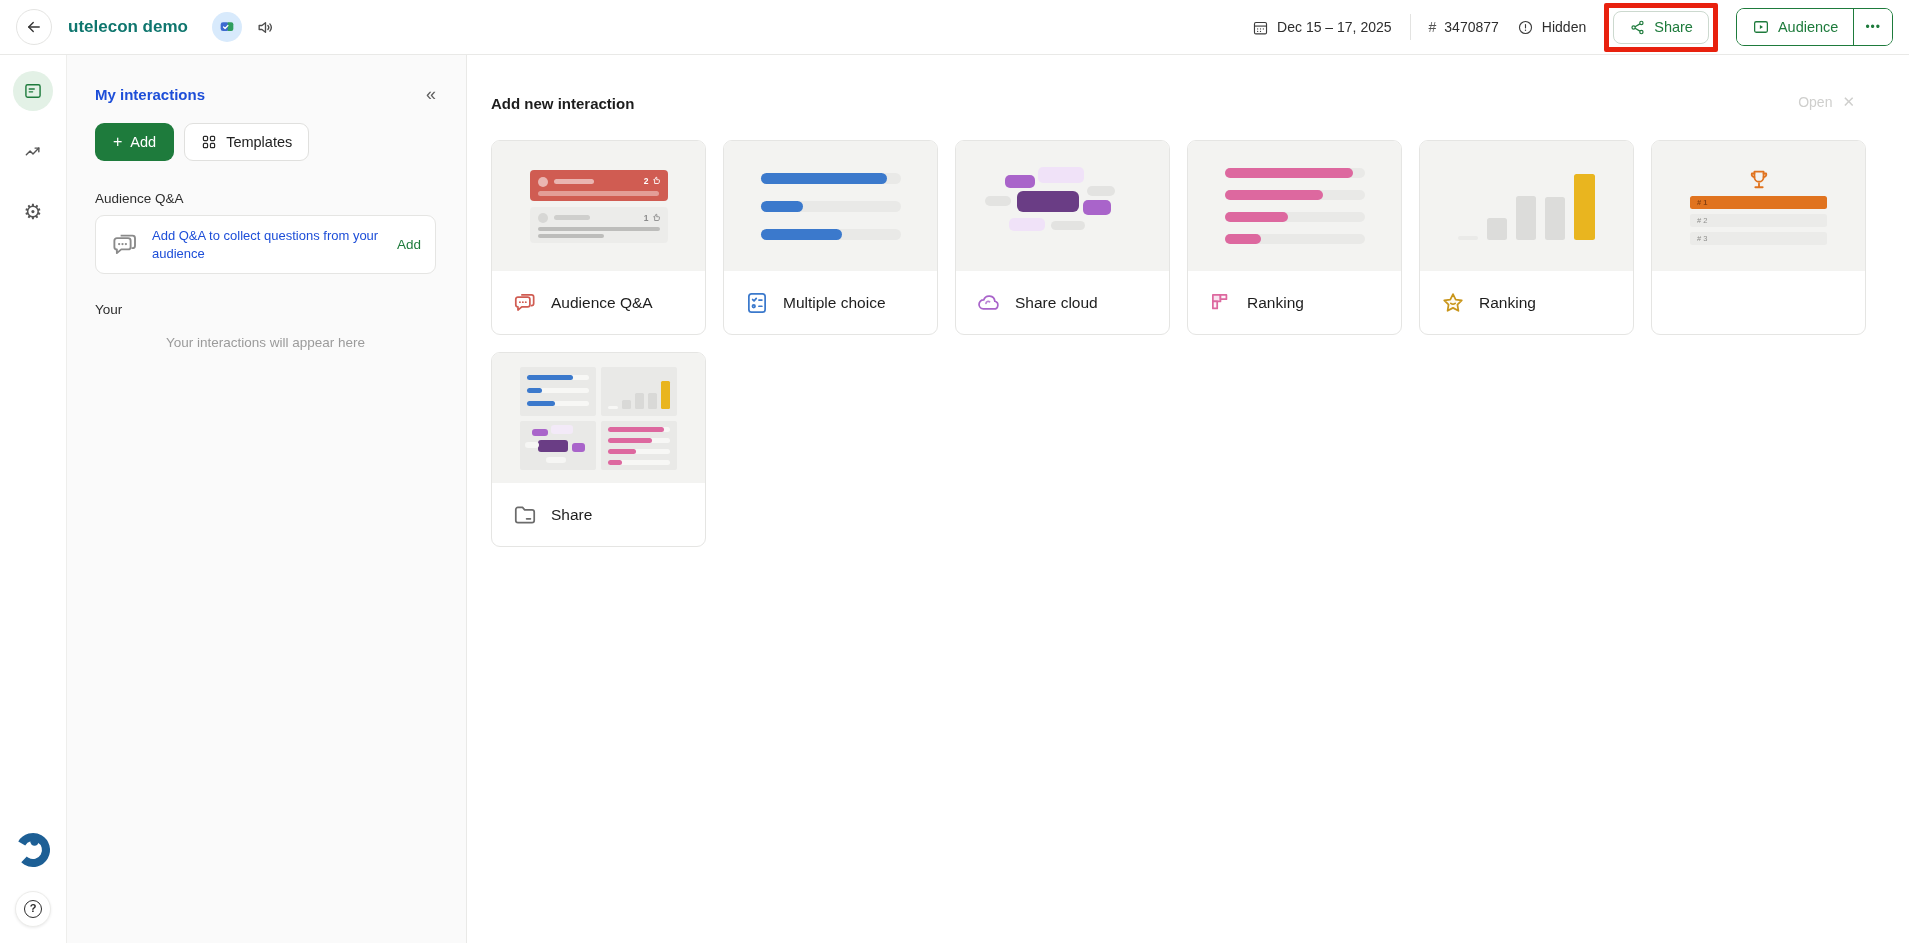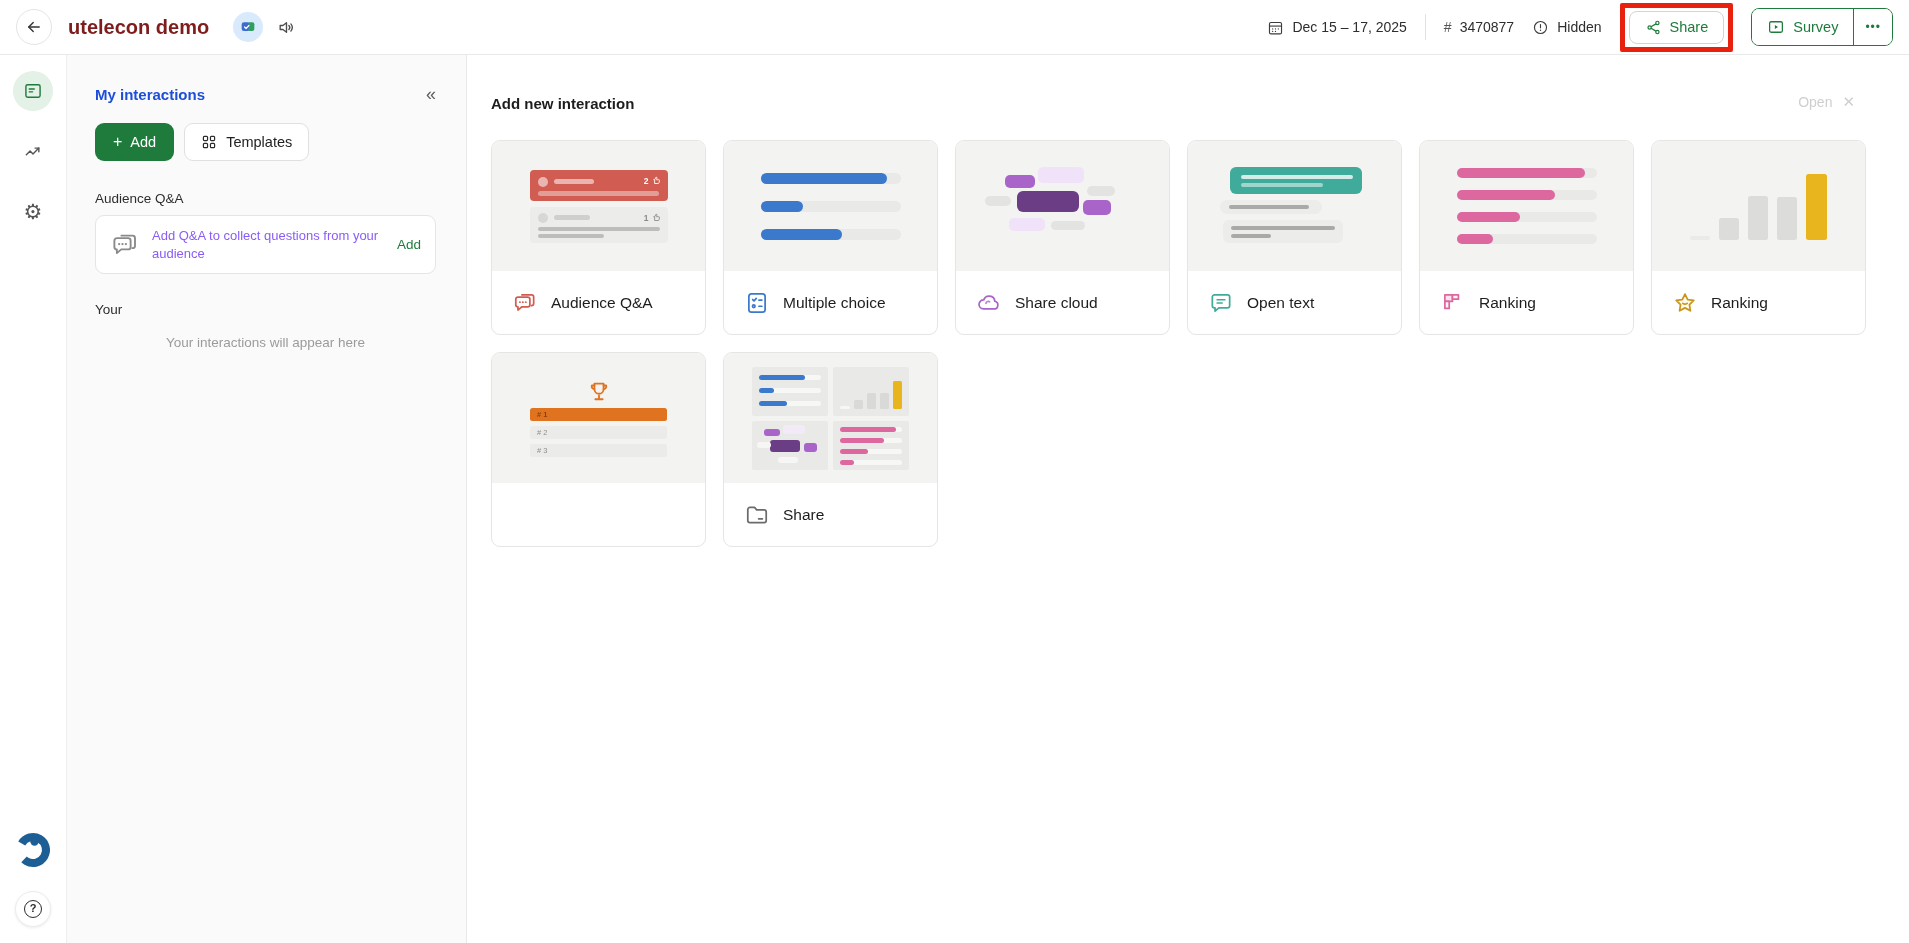--- a/index.html
+++ b/index.html
@@ -8,21 +8,21 @@
          --green:#1e7b3c; --green-bg:#e3f1e6; --annotation-red:#e8210e; --blue:#3b79cc;
          --teal:#41ab9b; --purple:#a964ca; --purple-dark:#6a3d85; --purple-light:#f0e2f8;
          --pink:#dd689f; --yellow:#e9b51f; --orange:#e0731f; --qa-red:#d05c52; --logo-blue:#1d5f95; }
   svg { display:block; }
 
   
   .topbar { height:55px; background:#fff; border-bottom:1px solid #e9e9e7;
             display:flex; align-items:center; padding:0 16px; position:relative; }
   .back-btn { width:36px; height:36px; border-radius:50%; border:1px solid #e4e4e2; background:#fff;
               display:flex; align-items:center; justify-content:center; cursor:pointer; flex:none; }
-  .pres-title { font-size:20px; font-weight:700; color:#7f1d1d; margin-left:16px;text-align:center; }
+  .pres-title { font-size:17px; font-weight:700; color:#0f766e; margin-left:16px;text-align:center; }
   .badge { width:30px; height:30px; border-radius:50%; background:#d8eafc; margin-left:24px;
            display:flex; align-items:center; justify-content:center; cursor:pointer; }
   .speaker-btn { margin-left:14px; display:flex; align-items:center; cursor:pointer; }
   .topbar-right { margin-left:auto; display:flex; align-items:center; gap:18px; }
   .meta-item { display:flex; align-items:center; gap:8px; font-size:14px; color:#2e2e2e; white-space:nowrap; cursor:pointer; }
   .vdivider { width:1px; height:26px; background:#e3e3e1; }
   .share-annotation { border:5px solid var(--annotation-red); padding:3px 4px; border-radius:2px; }
   .share-btn { display:flex; align-items:center; gap:8px; padding:7px 15px; background:#fff;
                border:1px solid #ccd9cf; border-radius:8px; color:var(--green);
                font-size:14.5px; font-weight:500; font-family:inherit; cursor:pointer; }
@@ -56,21 +56,21 @@
   .sidebar-actions { display:flex; gap:10px; margin-top:20px; }
   .add-btn { display:flex; align-items:center; gap:8px; background:var(--green); color:#fff; font-size:14.5px;
              font-weight:500; border:none; border-radius:9px; padding:10px 18px; font-family:inherit; cursor:pointer; }
   .add-plus { font-size:16px; font-weight:400; line-height:1; }
   .templates-btn { display:flex; align-items:center; gap:9px; background:#fff; color:#222; font-size:14.5px;
                    font-weight:500; border:1px solid #e0e0de; border-radius:9px; padding:10px 16px;
                    font-family:inherit; cursor:pointer; }
   .section-label { font-size:13.5px; color:#2e2e2e; margin-top:30px; }
   .qa-card { margin-top:9px; background:#fff; border:1px solid #e5e5e3; border-radius:9px;
              padding:11px 14px; display:flex; align-items:center; gap:12px; }
-  .qa-card-text { flex:1; font-size:13px; color:#8b5cf6; line-height:1.35; }
+  .qa-card-text { flex:1; font-size:13px; color:#1d4ed8; line-height:1.35; }
   .qa-card-add { color:var(--green); font-size:13.5px; font-weight:500; cursor:pointer; background:none; border:none; font-family:inherit; }
   .empty-text { text-align:center; color:#9b9b9b; font-size:13.5px; margin-top:18px; }
 
   
   .main { flex:1; background:#fff; padding:40px 0 0 24px; position:relative; }
   .main-title { font-size:15px; font-weight:700; color:#1d1d1d; }
   .close-btn { position:absolute; top:38px; right:54px; display:flex; align-items:center; gap:10px;
                color:#cfcfcd; font-size:14px; background:none; border:none; font-family:inherit; cursor:pointer; }
   .close-x { font-size:15px; }
 
@@ -219,21 +219,21 @@
       </button>
     </div>
     <div class="present-group">
       <button class="present-btn">
         <span>
           <svg width="18" height="18" viewBox="0 0 24 24" fill="none" stroke="currentColor" stroke-width="1.7">
               <rect x="3.5" y="5" width="17" height="14" rx="2"></rect>
               <path d="M10.5 9.3l4.2 2.7-4.2 2.7z" fill="currentColor" stroke="none"></path>
             </svg>
         </span>
-        <span>Survey</span>
+        <span>Audience</span>
       </button>
       <button class="more-btn">
         <span>•••</span>
       </button>
     </div>
   </div>
 </header>
 
 <div class="app">
 
@@ -410,46 +410,20 @@
           <span class="ic c-wc">
             <svg width="26" height="26" viewBox="0 0 24 24" fill="none" stroke="currentColor" stroke-width="1.6" stroke-linecap="round">
                 <path d="M6.8 17.5h9.7a3.6 3.6 0 0 0 .9-7.1 5.3 5.3 0 0 0-10.3-1.2 4.1 4.1 0 0 0-.3 8.3z"></path>
                 <path d="M9.2 12.3c.2-1.6 2.1-2.3 3.3-1.4" opacity=".8"></path>
               </svg>
           </span>
           <span>Share cloud</span>
         </div>
       </div>
 
-      <div class="card">
-        <div class="thumb">
-          <div class="t-ot">
-            <div class="ot-teal">
-                <span class="a"></span>
-                <span class="b"></span>
-              </div>
-            <div class="ot-p1">
-                <i></i>
-              </div>
-            <div class="ot-p2">
-                <span class="a"></span>
-                <span class="b"></span>
-              </div>
-          </div>
-        </div>
-        <div class="card-label">
-          <span class="ic c-ot">
-            <svg width="26" height="26" viewBox="0 0 24 24" fill="none" stroke="currentColor" stroke-width="1.6" stroke-linejoin="round">
-                <path d="M6 4.5h12a2 2 0 0 1 2 2v8a2 2 0 0 1-2 2h-8l-3.5 3v-3H6a2 2 0 0 1-2-2v-8a2 2 0 0 1 2-2z"></path>
-                <path d="M8.5 9h7M8.5 12h4.5" stroke-linecap="round"></path>
-              </svg>
-          </span>
-          <span>Open text</span>
-        </div>
-      </div>
 
       <div class="card">
         <div class="thumb">
           <div class="t-bars t-rk">
             <span class="bar">
                 <i style="width:128px"></i>
               </span>
             <span class="bar">
                 <i style="width:98px"></i>
               </span>

